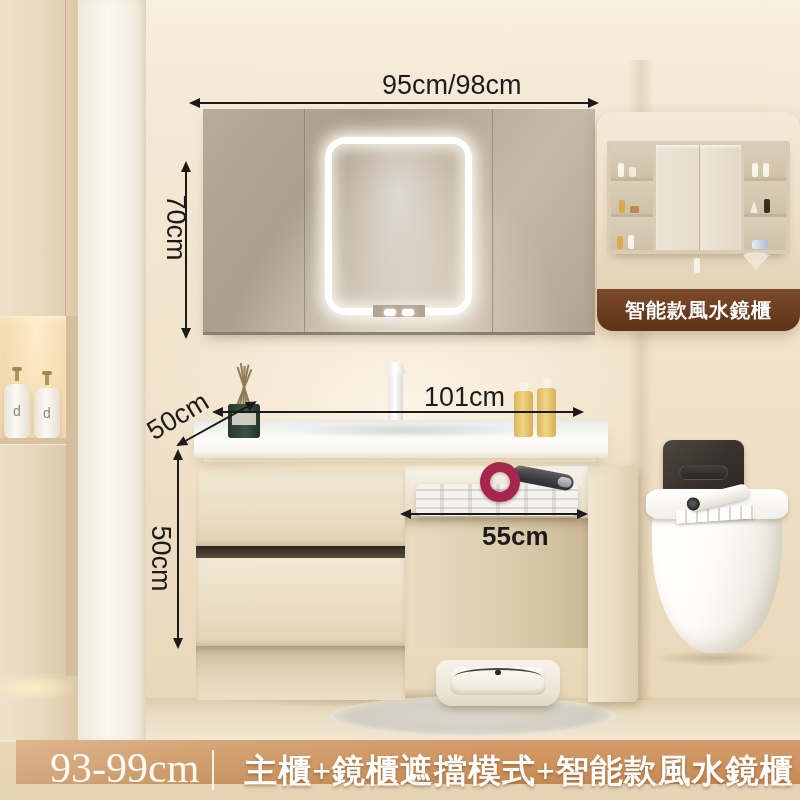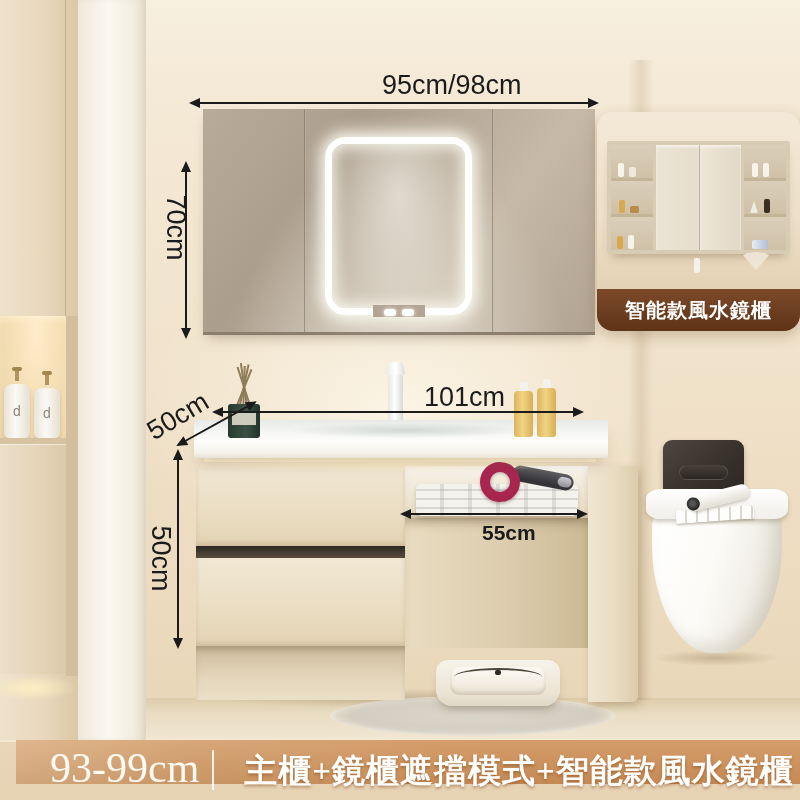--- a/index.html
+++ b/index.html
@@ -81,21 +81,21 @@
   .lbl-top{left:338px;top:70px;margin-left:44px;}
   .ar-top{left:191px;top:102px;width:406px;}
   .lbl-70{left:130px;top:212px;width:90px;text-align:center;transform:rotate(90deg);}
   .ar-70{left:185px;top:163px;height:174px;}
   .lbl-101{left:424px;top:382px;}
   .ar-101{left:214px;top:411px;width:368px;}
   .lbl-50d{left:133px;top:401px;width:90px;text-align:center;transform:rotate(-31deg);}
   .ar-50d{left:178px;top:444px;width:88px;transform:rotate(-29deg);transform-origin:left center;}
   .lbl-50v{left:115px;top:543px;width:90px;text-align:center;transform:rotate(90deg);}
   .ar-50v{left:177px;top:451px;height:196px;}
-  .lbl-55{left:482px;top:521px;font-size:21px;font-weight:600;}
+  .lbl-55{left:482px;top:521px;font-size:26px;font-weight:600;}
   .ar-55{left:402px;top:513px;width:184px;}
   
   .counter{position:absolute;left:194px;top:420px;width:414px;height:38px;border-radius:3px;z-index:10;
     background:linear-gradient(180deg,#e7eae7 0%,#f3f5f2 28%,#fdfdfb 55%,#f6f3ec 85%,#e9e3d5 100%);
     box-shadow:0 10px 16px -6px rgba(120,95,60,.35);}
   .basin-shade{position:absolute;left:95px;top:3px;width:235px;height:15px;border-radius:50%;
     background:radial-gradient(ellipse,rgba(185,192,186,.55),rgba(185,192,186,0) 72%);}
   .faucet{position:absolute;left:388px;top:372px;width:15px;height:50px;z-index:9;
     background:linear-gradient(90deg,#e6e7e2 0%,#ffffff 45%,#d8d9d2 100%);border-radius:6px 6px 2px 2px;}
   .faucet::before{content:'';position:absolute;left:-3px;top:-10px;width:21px;height:13px;

